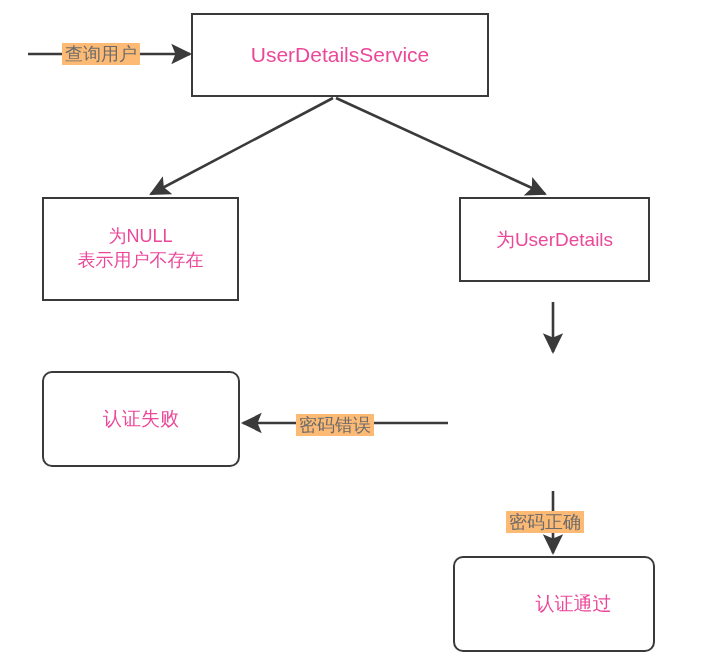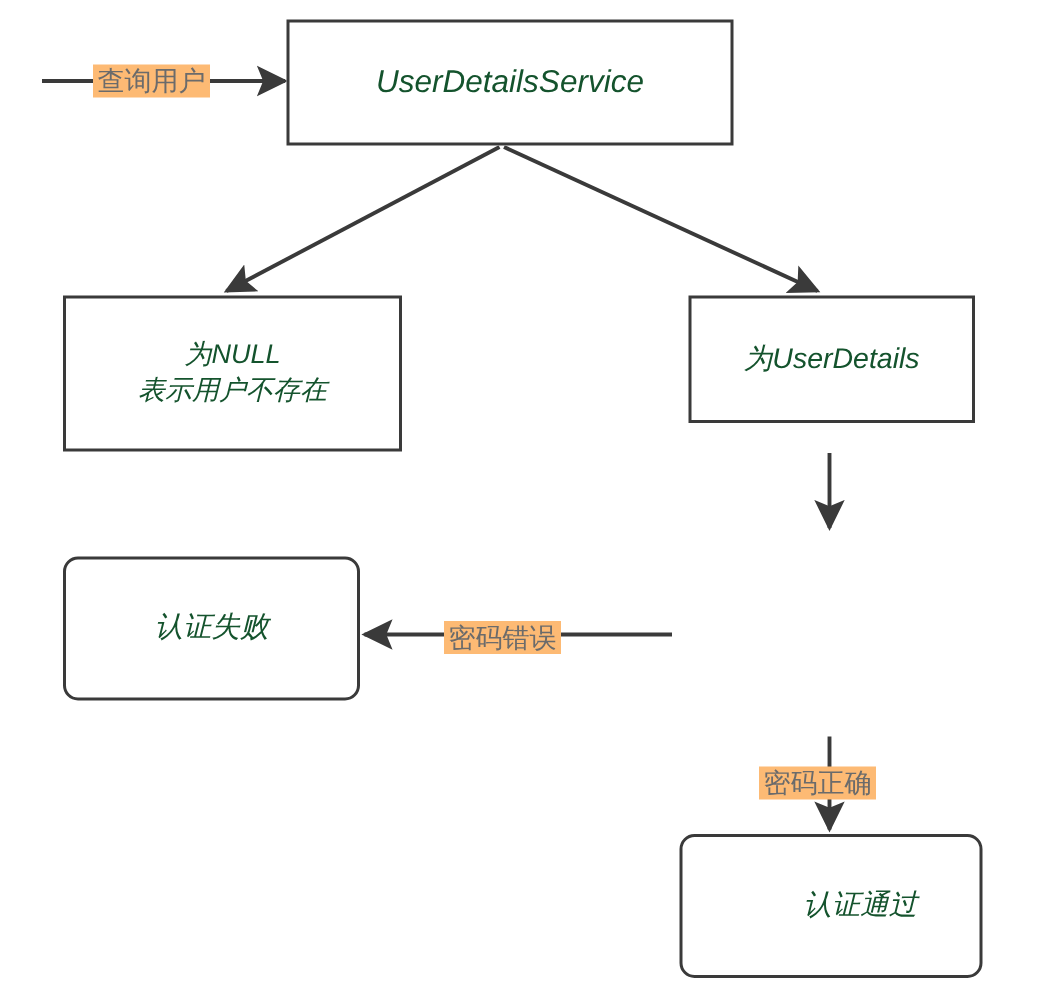--- a/index.html
+++ b/index.html
@@ -36,33 +36,32 @@
     color: #6b6b6b;
     line-height: 1.32;
     z-index: 3;
   }
   .node.rounded {
     border-radius: 10px;
   }
   .node-label {
     display: block;
     white-space: pre-line;
-    color: #14532d;
-    font-style: italic;
+    color: #ec4899;
   }
 
   
   #node-service {
     left: 191px; top: 13px;
     width: 298px; height: 84px;
     font-size: 21px;
   }
   #node-null {
     left: 42px; top: 197px;
-    width: 226px; height: 104px;
+    width: 197px; height: 104px;
     font-size: 18px;
   }
   #node-userdetails {
     left: 459px; top: 197px;
     width: 191px; height: 85px;
     font-size: 19px;
   }
   #node-fail {
     left: 42px; top: 371px;
     width: 198px; height: 96px;

